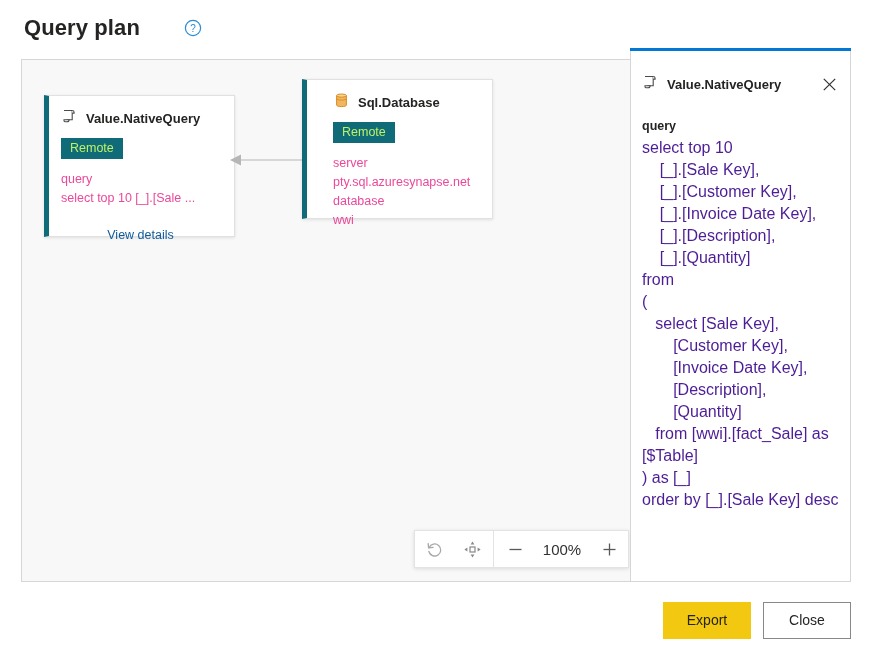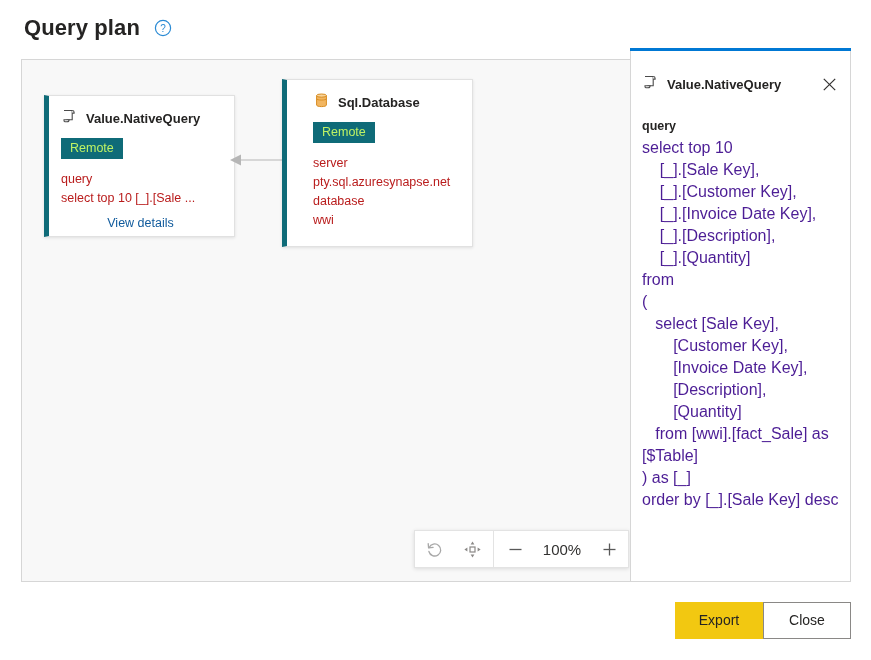--- a/index.html
+++ b/index.html
@@ -19,20 +19,21 @@
   
   .header {
     position: absolute;
     left: 0; top: 0;
     width: 766px;
     height: 55px;
     display: flex;
     align-items: center;
     padding-left: 24px;
     box-sizing: border-box;
+    gap: 30px;
   }
   .page-title {
     font-size: 22px;
     font-weight: 600;
     color: #252423;
     letter-spacing: 0.1px;
   }
   .help-icon {
     margin-left: 14px;
     width: 18px;
@@ -66,24 +67,24 @@
     box-sizing: border-box;
     padding: 12px 14px 10px 12px;
   }
   .node-native {
     left: 22px;
     top: 35px;
     width: 191px;
     height: 142px;
   }
   .node-sqldb {
-    left: 260px;
+    left: 280px;
     top: 19px;
     width: 191px;
-    height: 168px;
+    height: 140px;
     padding-left: 26px;
   }
   .node-head {
     display: flex;
     align-items: center;
     gap: 8px;
     margin-bottom: 9px;
   }
   .node-title {
     font-size: 13px;
@@ -93,27 +94,27 @@
   .badge-remote {
     display: inline-block;
     background: #0f6b78;
     color: #bef264;
     font-size: 12.5px;
     padding: 3px 9px 4px 9px;
     margin-bottom: 11px;
   }
   .node-row {
     font-size: 12.5px;
-    color: #b91c1c;
+    color: #ec4899;
     line-height: 19px;
     white-space: nowrap;
     overflow: hidden;
   }
   .view-details {
-    margin-top: 8px;
+    margin-top: 20px;
     text-align: center;
     font-size: 12.5px;
     color: #0f5a9c;
     cursor: pointer;
   }
 
   
   .edge {
     position: absolute;
     left: 208px;
@@ -222,20 +223,21 @@
   .footer {
     position: absolute;
     left: 0;
     top: 598px;
     width: 871px;
     height: 44px;
     display: flex;
     justify-content: flex-end;
     align-items: center;
     padding-right: 20px;
+    gap: 12px;
     box-sizing: border-box;
   }
   .btn {
     font-family: "Liberation Sans", sans-serif;
     font-size: 14px;
     height: 37px;
     min-width: 88px;
     padding: 0 18px;
     cursor: pointer;
     box-sizing: border-box;

